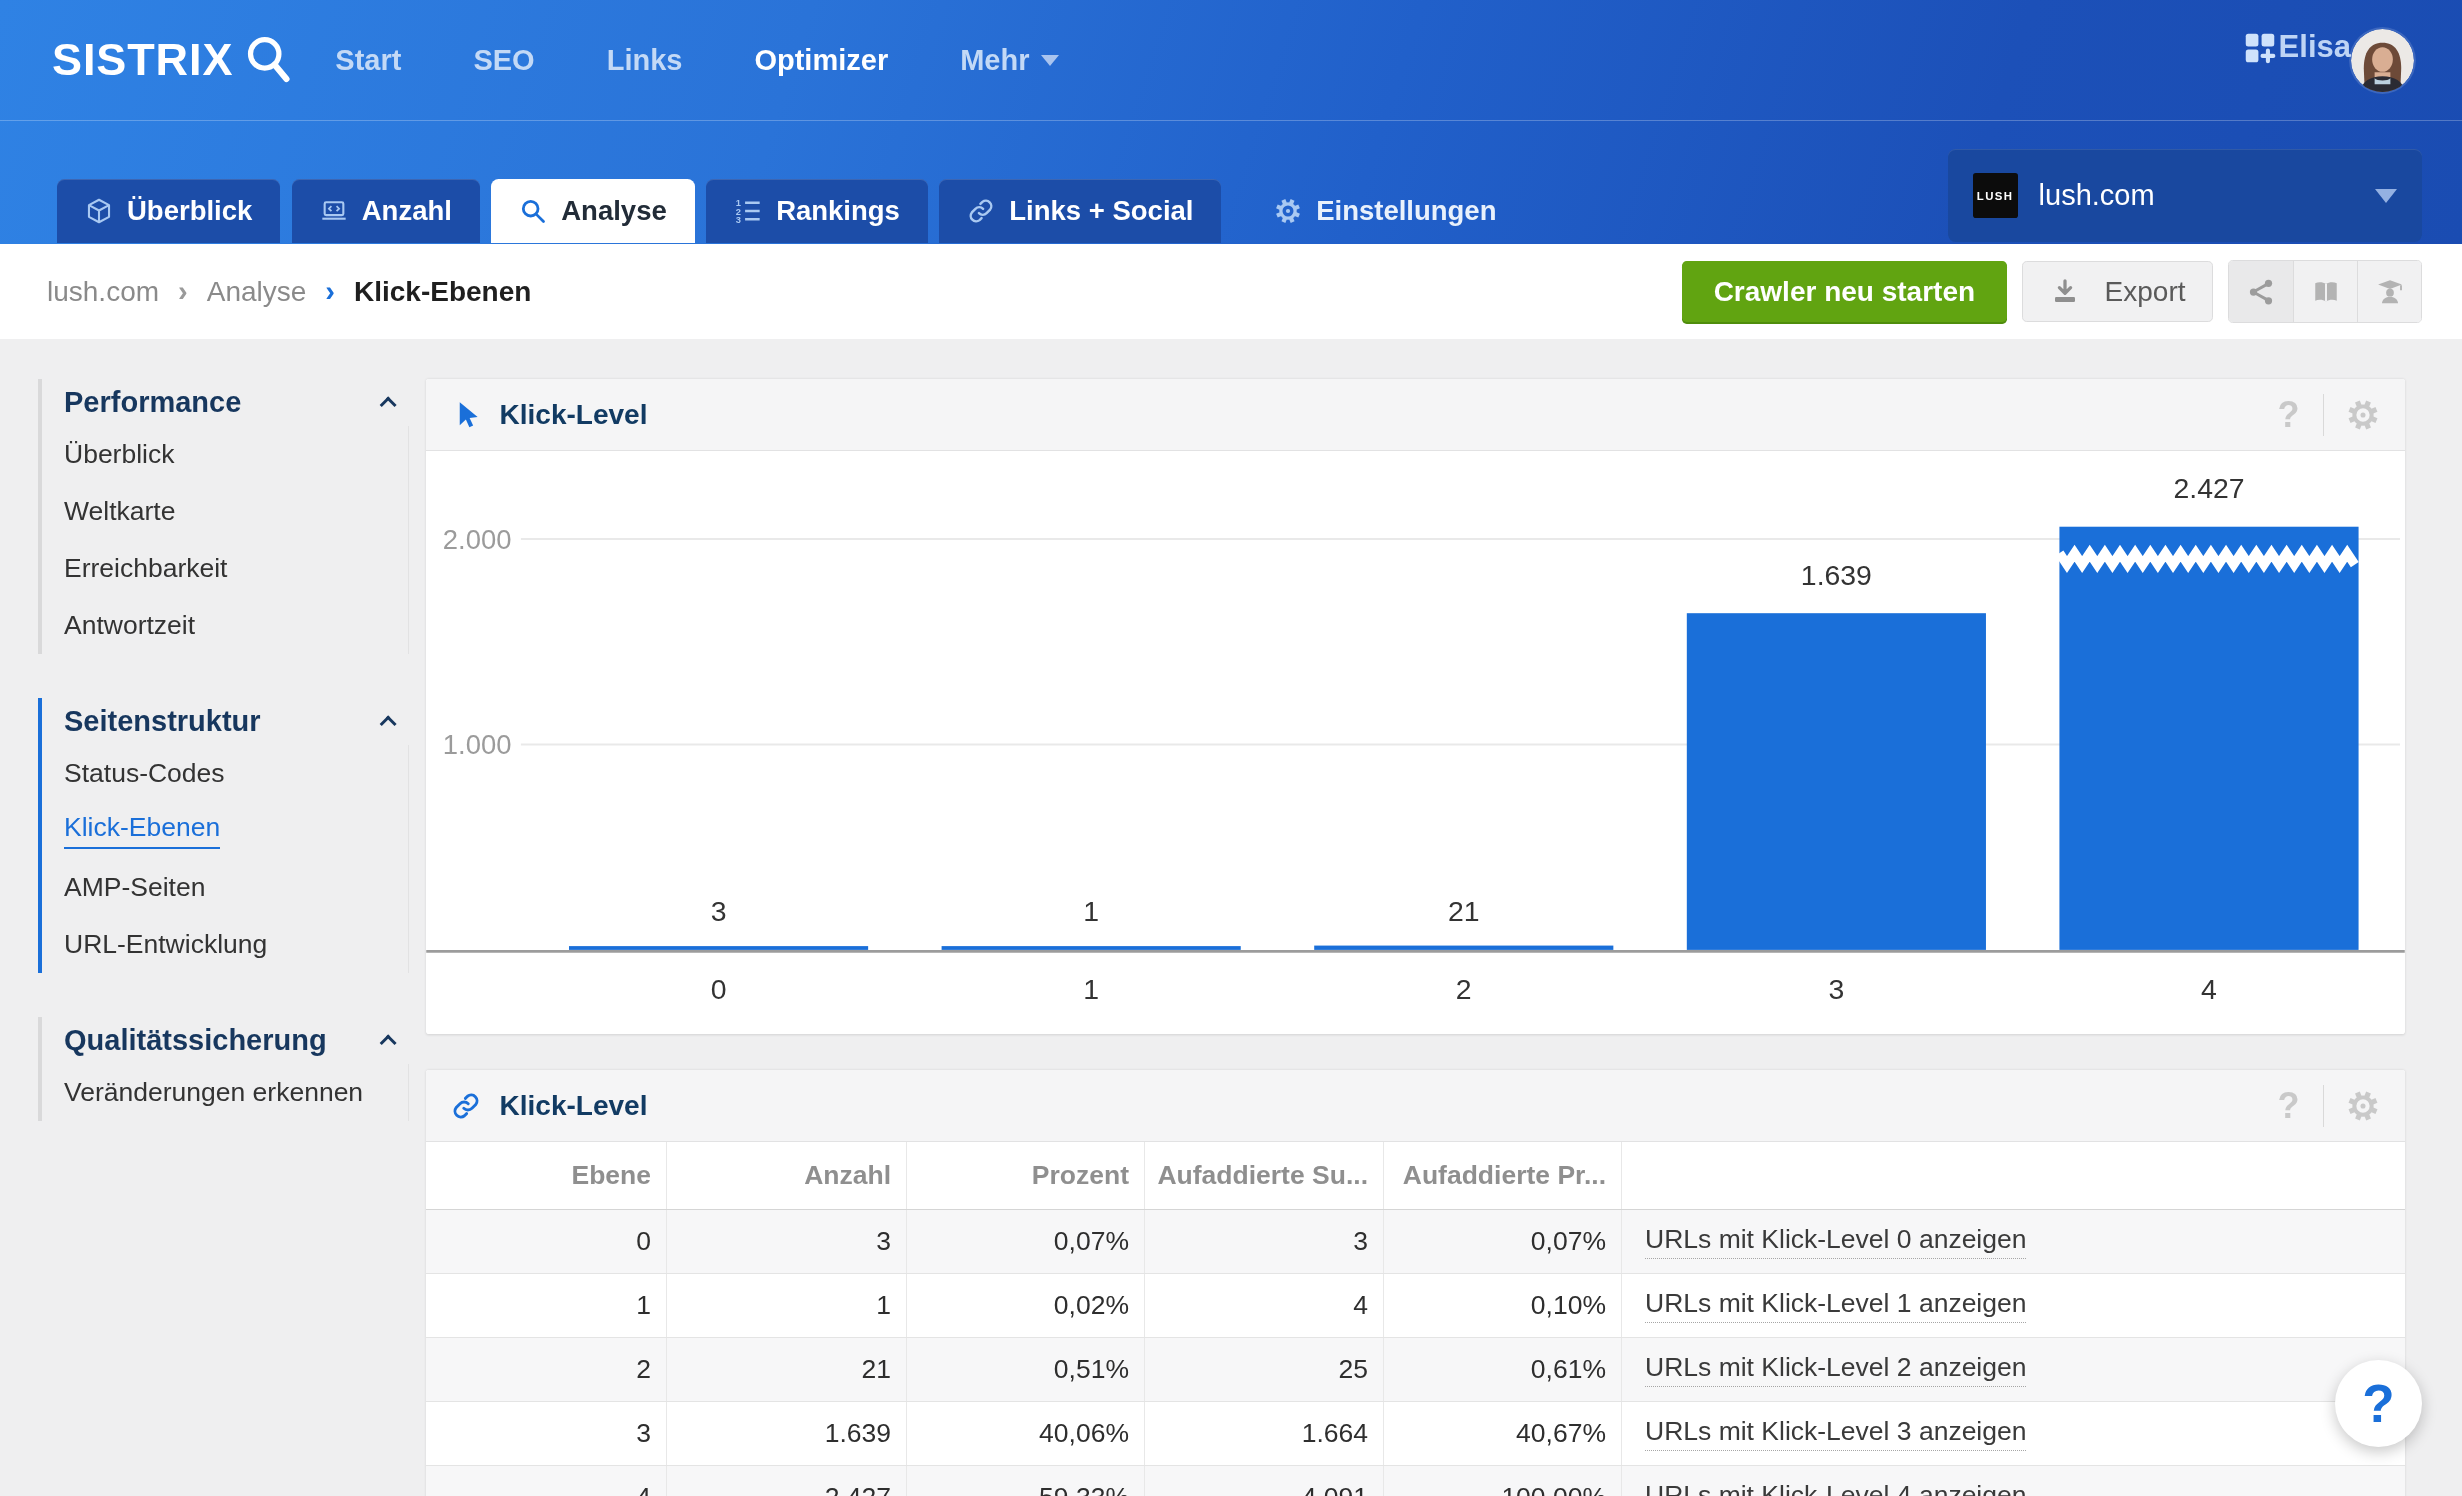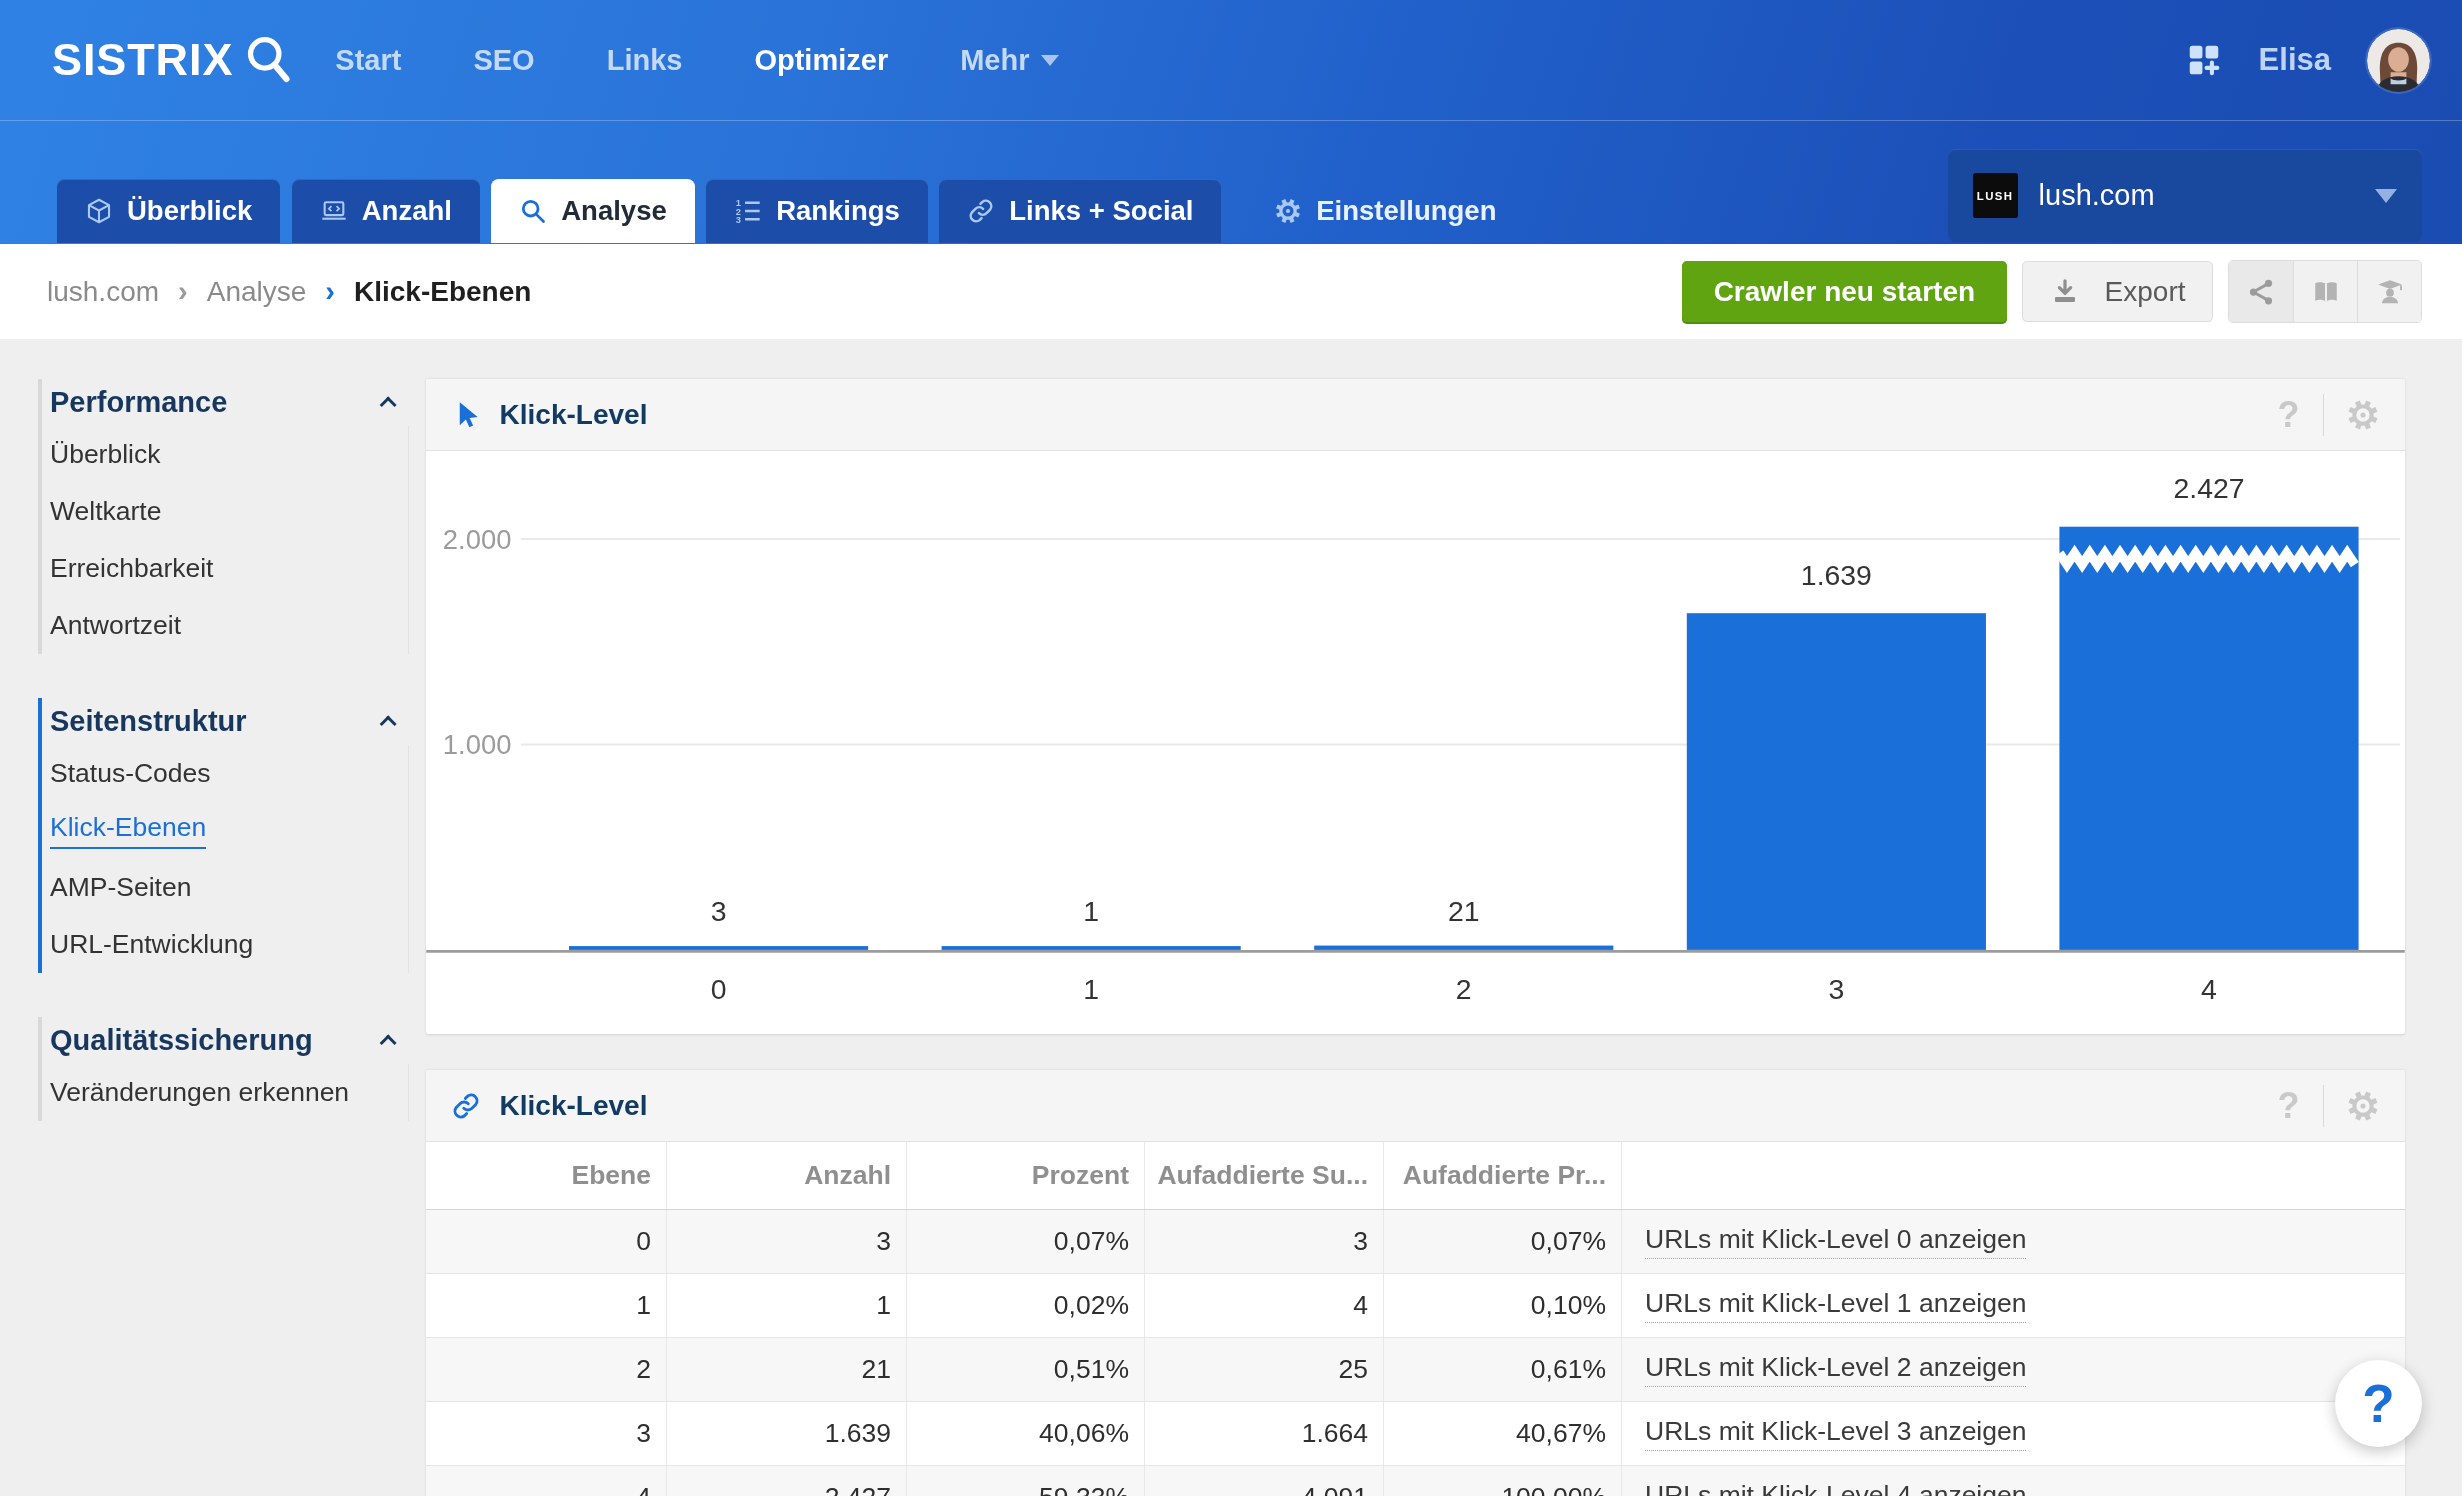--- a/index.html
+++ b/index.html
@@ -9,21 +9,21 @@
   
   .header{height:244px;background:linear-gradient(108deg,#2f82e4 0%,#2a73d8 32%,#2160ca 56%,#1c50b8 80%,#1a4cb2 100%);position:relative}
   .topbar{height:121px;display:flex;align-items:center;border-bottom:0.9px solid rgba(255,255,255,.25)}
   .brand{display:flex;align-items:center;gap:9px;padding-left:52px;cursor:pointer}
   .brand-name{color:#fff;font-size:45px;font-weight:700;letter-spacing:0.9px}
   .brand-glass{width:53px;height:53px}
   .main-nav{display:flex;align-items:center;gap:72px;margin-left:40px}
   .nav-item{color:#c3d9f6;font-size:29px;font-weight:700;cursor:pointer;display:flex;align-items:center;gap:11.4px}
   .nav-item.active{color:#fff}
   .caret-down{width:0;height:0;border-left:9.5px solid transparent;border-right:9.5px solid transparent;border-top:11.4px solid #a9c4ef}
-  .top-right{margin-left:auto;display:flex;align-items:center;gap:36px;padding-right:32px}
+  .top-right{margin-left:auto;display:flex;align-items:flex-start;padding-right:48px}
   .grid-icon{width:38px;height:38px;cursor:pointer}
   .user-name{color:#bed4f5;font-size:31px;font-weight:700;cursor:pointer}
   .avatar{width:63px;height:63px;border-radius:50%;overflow:hidden;cursor:pointer;box-shadow:0 0 0 1.9px rgba(255,255,255,.15)}
 
   
   .tabbar{height:122px;display:flex;align-items:flex-end;padding-left:57px;position:relative}
   .tab{height:64px;display:flex;align-items:center;gap:14px;padding:0 28px;border-radius:7.6px 7.6px 0 0;background:#1c4da8;color:#fff;font-size:27.5px;font-weight:700;margin-right:11.4px;cursor:pointer;box-shadow:inset 0 0.9px 0 rgba(255,255,255,.14)}
   .tab.active{background:#fff;color:#222c38;box-shadow:none}
   .tab.plain{background:transparent;box-shadow:none;color:#e9f1fc;margin-left:13.3px}
   .tab .ticon{width:28px;height:28px}
@@ -46,21 +46,21 @@
   .icon-group{display:flex;border:0.9px solid #dcdcdd;border-radius:4.7px;overflow:hidden}
   .icon-btn{width:64px;height:61px;background:#f1f1f2;display:flex;align-items:center;justify-content:center;border-left:0.9px solid #dcdcdd;cursor:pointer}
   .icon-btn:first-child{border-left:none;background:#e9e9ea}
   .icon-btn .bicon{width:30px;height:30px}
 
   
   .content{position:absolute;left:0;top:339px;right:0;bottom:0;background:#efeff0}
 
   
   .sidebar{position:absolute;left:38px;top:40px;width:371px}
-  .group{position:relative;margin-bottom:44px;border-left:4.7px solid #d9d9da;padding-left:8px}
+  .group{position:relative;margin-bottom:44px;border-left:4.7px solid #d9d9da;padding-left:22px}
   .group.active{border-left-color:#1a6fd9}
   .group-header{height:47px;display:flex;align-items:center;font-size:29px;font-weight:700;color:#17375e;cursor:pointer}
   .caret-up{margin-left:auto;margin-right:15px;width:12.3px;height:12.3px;border-left:3.8px solid #17375e;border-top:3.8px solid #17375e;transform:rotate(45deg);margin-top:5.7px}
   .group-items{border-right:0.9px solid #e2e2e3}
   .side-item{height:57px;display:flex;align-items:center;font-size:26.5px;color:#333;cursor:pointer}
   .side-item .lbl.on{color:#1a6fd9;border-bottom:2.8px solid #1a6fd9;padding-bottom:4.7px}
 
   
   .panel{position:absolute;left:426px;width:1979px;background:#fff;border-radius:2.8px;box-shadow:0 0.9px 2.8px rgba(0,0,0,.12)}
   .panel-chart{top:40px;height:655px}

